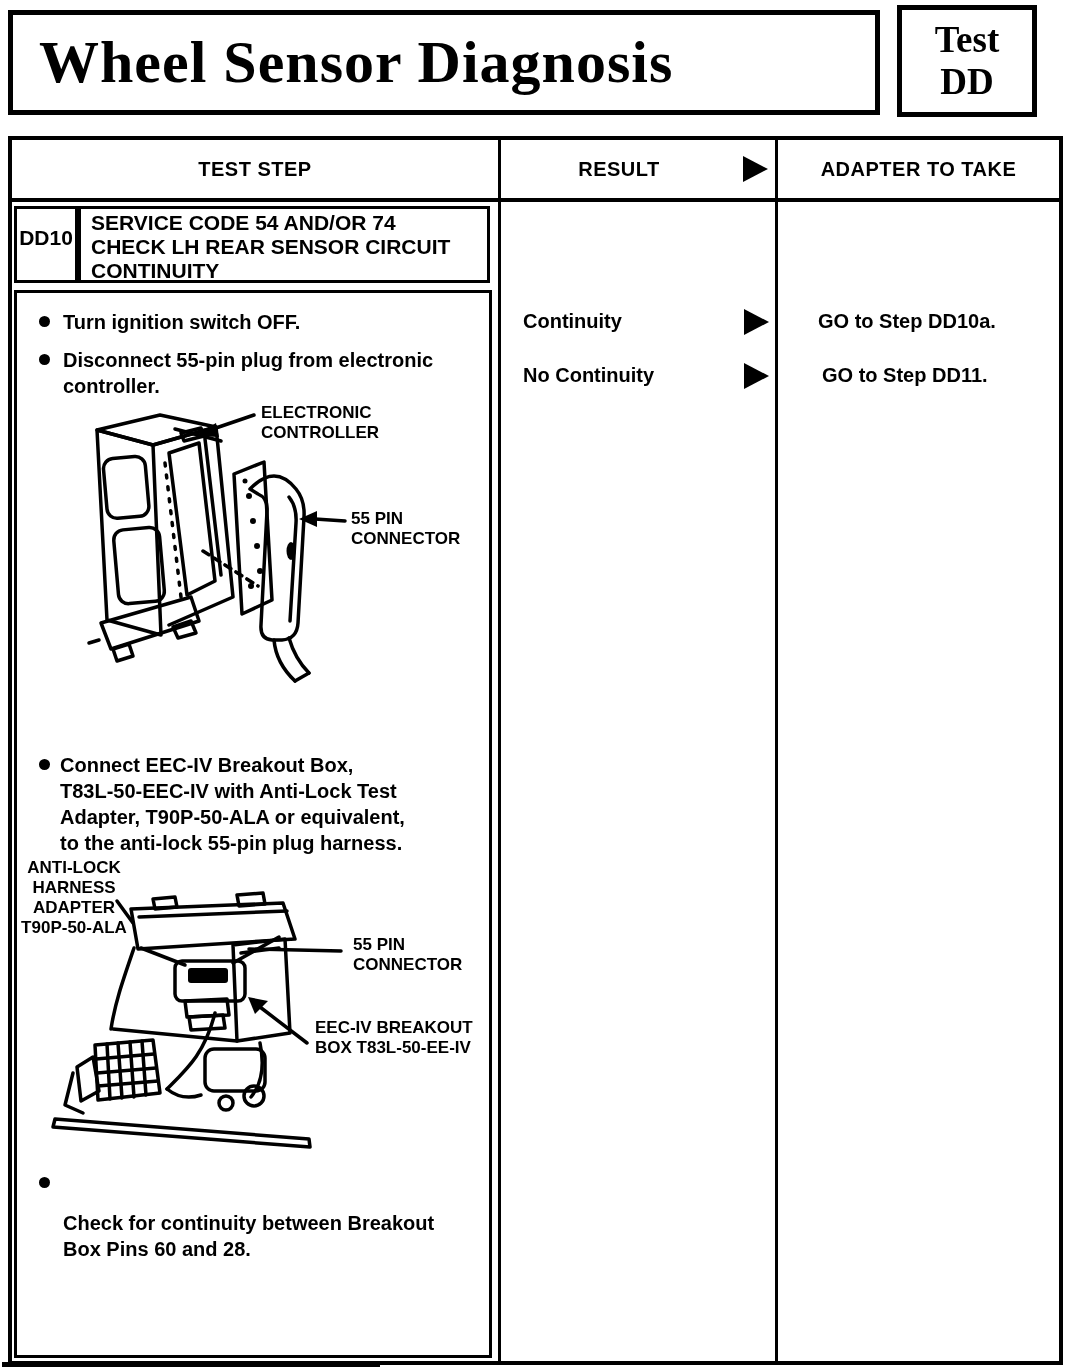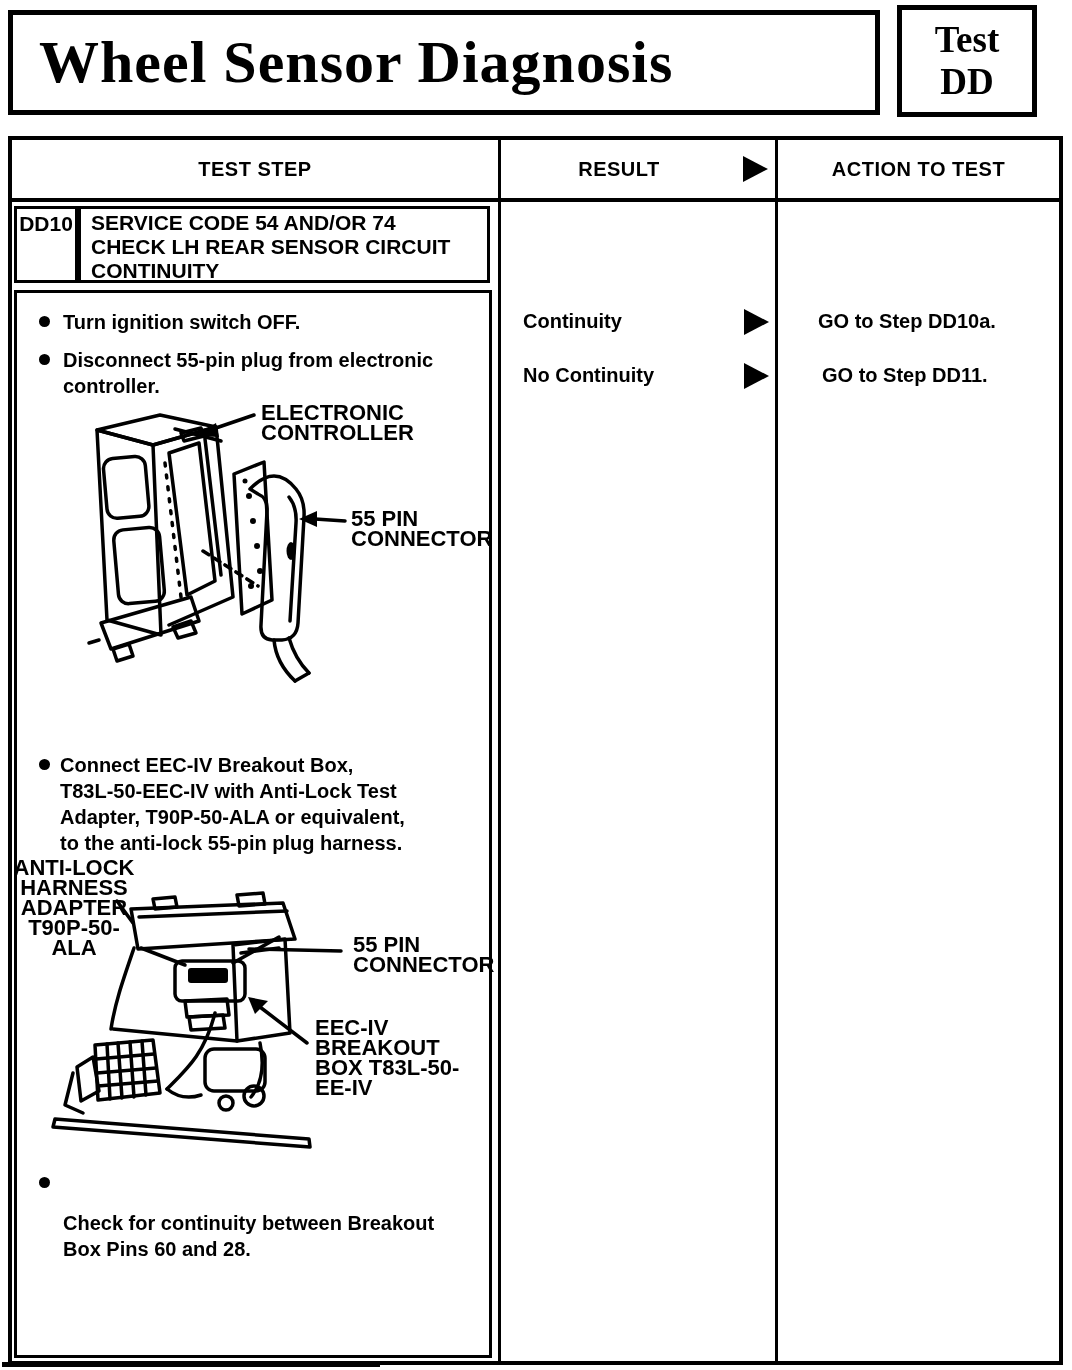--- a/index.html
+++ b/index.html
@@ -21,29 +21,29 @@
   .v1{left:486px;} .v2{left:763px;}
   .hline{position:absolute;left:0;right:0;top:58px;height:4px;background:#000;}
   .hcell{position:absolute;top:0;height:58px;display:flex;align-items:center;justify-content:center;
          font-weight:bold;font-size:20px;letter-spacing:.5px;}
   .h1{left:0;width:486px;} .h2{left:489px;width:236px;} .h3{left:766px;width:281px;}
   .tri{width:0;height:0;border-top:13px solid transparent;border-bottom:13px solid transparent;
        border-left:25px solid #000;}
   .hdr-arrow{position:absolute;left:731px;top:16px;}
   
   .step-id{position:absolute;left:2px;top:66px;width:64px;height:77px;border:3px solid #000;
-           box-sizing:border-box;font-weight:bold;font-size:21px;text-align:center;padding-top:3px;}
+           box-sizing:border-box;font-weight:bold;font-size:21px;text-align:center;padding-top:17px;}
   .step-title{position:absolute;left:66px;top:66px;width:412px;height:77px;border:3px solid #000;
               box-sizing:border-box;font-weight:bold;font-size:21px;line-height:24px;padding:2px 0 0 10px;}
   
   .content-box{position:absolute;left:2px;top:150px;width:478px;height:1068px;border:3px solid #000;
                box-sizing:border-box;}
   .bullet-dot{position:absolute;width:11px;height:11px;border-radius:50%;background:#000;}
   .bullet-text{position:absolute;font-weight:bold;font-size:20px;line-height:26px;}
-  .fig-label{position:absolute;font-weight:bold;font-size:22px;line-height:20px;}
+  .fig-label{position:absolute;font-weight:bold;font-size:17px;line-height:20px;}
   .fig{position:absolute;}
   
   .cond{position:absolute;font-weight:bold;font-size:20px;}
   .act{position:absolute;font-weight:bold;font-size:20px;}
   .res-arrow{position:absolute;left:732px;}
   .scan-mark{position:absolute;left:2px;top:1362px;width:378px;height:5px;background:#000;}
 </style>
 </head>
 <body>
 
@@ -58,21 +58,21 @@
   </div>
 
   <div class="dtable">
     <div class="vline v1"></div>
     <div class="vline v2"></div>
     <div class="hline"></div>
 
     <div class="hcell h1">TEST STEP</div>
     <div class="hcell h2">RESULT</div>
     <div class="hdr-arrow tri"></div>
-    <div class="hcell h3">ACTION TO TEST</div>
+    <div class="hcell h3">ADAPTER TO TAKE</div>
 
     <div class="step-id">DD10</div>
     <div class="step-title pre">SERVICE CODE 54 AND/OR 74
 CHECK LH REAR SENSOR CIRCUIT
 CONTINUITY</div>
 
     <div class="content-box">
 
       <div class="bullet-dot" style="left:22px;top:23px;"></div>
       <div class="bullet-text pre" style="left:46px;top:16px;width:420px;">Turn ignition switch OFF.</div>

